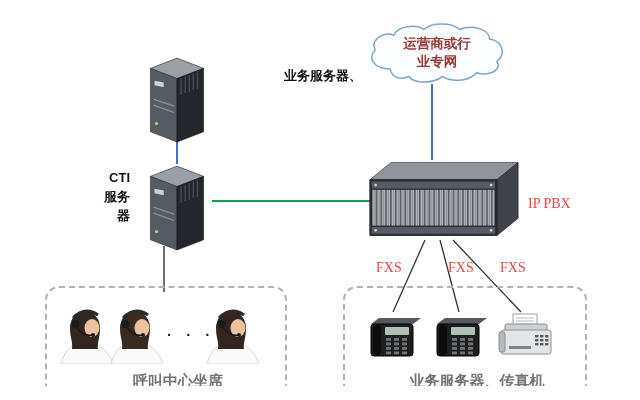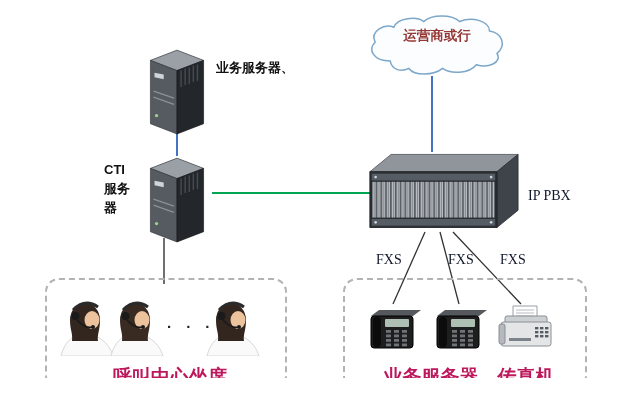--- a/index.html
+++ b/index.html
@@ -1,27 +1,27 @@
 <!DOCTYPE html>
 <html><head>
 <meta charset="utf-8">
 <style>
   *{margin:0;padding:0;box-sizing:border-box}
   html,body{background:#fff}
   body{font-family:"Liberation Sans","DejaVu Sans",sans-serif}
-  .canvas{position:relative;width:640px;height:378px;background:#fff;overflow:hidden;margin:0 auto}
+  .canvas{position:relative;width:640px;height:378px;background:#fff;overflow:hidden;margin:8px auto}
   .abs{position:absolute}
   .wires{position:absolute;left:0;top:0;width:640px;height:400px;pointer-events:none}
   .zh{font-weight:bold;color:#111;font-size:13px;line-height:19px}
-  .center{text-align:left}
-  .serif{font-family:"Liberation Serif","DejaVu Serif",serif;font-size:14px;color:#0f172a}
+  .center{text-align:right}
+  .serif{font-family:"Liberation Serif","DejaVu Serif",serif;font-size:14px;color:#ef4444}
   .cloud-text{position:absolute;left:0;top:17px;width:100%;text-align:center;
               font-weight:bold;font-size:13.5px;line-height:18px;color:#953735}
   .dashed-box{position:absolute;border:2px dashed #b3b3b3;border-radius:14px;background:transparent}
-  .group-label{position:absolute;left:4px;width:100%;text-align:center;font-weight:bold;font-size:19px;color:#be185d}
+  .group-label{position:absolute;left:12px;width:100%;text-align:center;font-weight:bold;font-size:15px;color:#737373}
   .dots{position:absolute;font-weight:bold;font-size:15px;letter-spacing:5px;color:#222}
 </style>
 </head>
 <body>
 
 <div class="canvas">
 
   <svg class="wires">
     <line x1="177" y1="130" x2="177" y2="156" stroke-width="2" stroke="#4472c4"></line>
     <line x1="432" y1="76" x2="432" y2="152" stroke-width="2" stroke="#4472c4"></line>
@@ -33,20 +33,21 @@
   </svg>
 
   <div class="abs" style="left:362px;top:10px;width:150px;height:70px">
     <svg viewBox="0 0 160 70" style="width:150px;height:70px">
       <path d="M30,52 C12,52 6,40 14,32 C8,20 24,12 34,16 C38,6 58,4 66,10 C74,2 96,2 104,10
                C118,4 136,10 136,20 C150,22 154,36 144,44 C150,54 134,60 122,56 C114,66 94,66 86,60
                C76,68 56,68 50,60 C42,64 32,62 30,52 Z" fill="#fbfdff" stroke="#7da7c9" stroke-width="1.6"></path>
     </svg>
     <div class="cloud-text">
       <div>运营商或行</div>
+      <div>业专网</div>
     </div>
   </div>
 
   <div class="abs" style="left:140px;top:42px;width:74px;height:94px">
     <svg viewBox="0 0 72 92" style="width:74px;height:94px">
       <polygon points="10,18 36,8 62,18 36,28" fill="#9aa0a6" stroke="#44484d" stroke-width="0.8"></polygon>
       <polygon points="10,18 36,28 36,90 10,80" fill="#565b61" stroke="#2c2f33" stroke-width="0.6"></polygon>
       <polygon points="36,28 62,18 62,80 36,90" fill="#23272c" stroke="#101214" stroke-width="0.6"></polygon>
       <rect x="14" y="27" width="9" height="4.5" fill="#cfd4d9" transform="skewY(12)"></rect>
       <line x1="13" y1="48" x2="33" y2="55" stroke="#8c9196" stroke-width="1.3"></line>
@@ -72,21 +73,21 @@
       <line x1="13" y1="48" x2="33" y2="55" stroke="#8c9196" stroke-width="1.3"></line>
       <line x1="13" y1="54" x2="33" y2="61" stroke="#8c9196" stroke-width="1.3"></line>
       <line x1="40" y1="28" x2="40" y2="44" stroke="#454b52" stroke-width="1.4"></line>
       <line x1="44" y1="26" x2="44" y2="42" stroke="#454b52" stroke-width="1.4"></line>
       <line x1="48" y1="25" x2="48" y2="41" stroke="#454b52" stroke-width="1.4"></line>
       <line x1="52" y1="23" x2="52" y2="39" stroke="#454b52" stroke-width="1.4"></line>
       <line x1="56" y1="22" x2="56" y2="38" stroke="#454b52" stroke-width="1.4"></line>
       <circle cx="16" cy="72" r="1.6" fill="#9fd08a"></circle>
     </svg>
   </div>
-  <div class="abs zh" style="left:104px;top:160px;width:34px;text-align:left">
+  <div class="abs zh" style="left:96px;top:160px;width:34px;text-align:right">
     <div>CTI</div>
     <div>服务</div>
     <div>器</div>
   </div>
 
   <div class="abs" style="left:366px;top:146px;width:154px;height:90px">
     <svg viewBox="0 0 160 92" style="width:154px;height:90px">
       <defs>
         <pattern id="slots" x="0" y="0" width="5" height="10" patternUnits="userSpaceOnUse">
           <rect width="5" height="10" fill="#b9bdc2"></rect>

